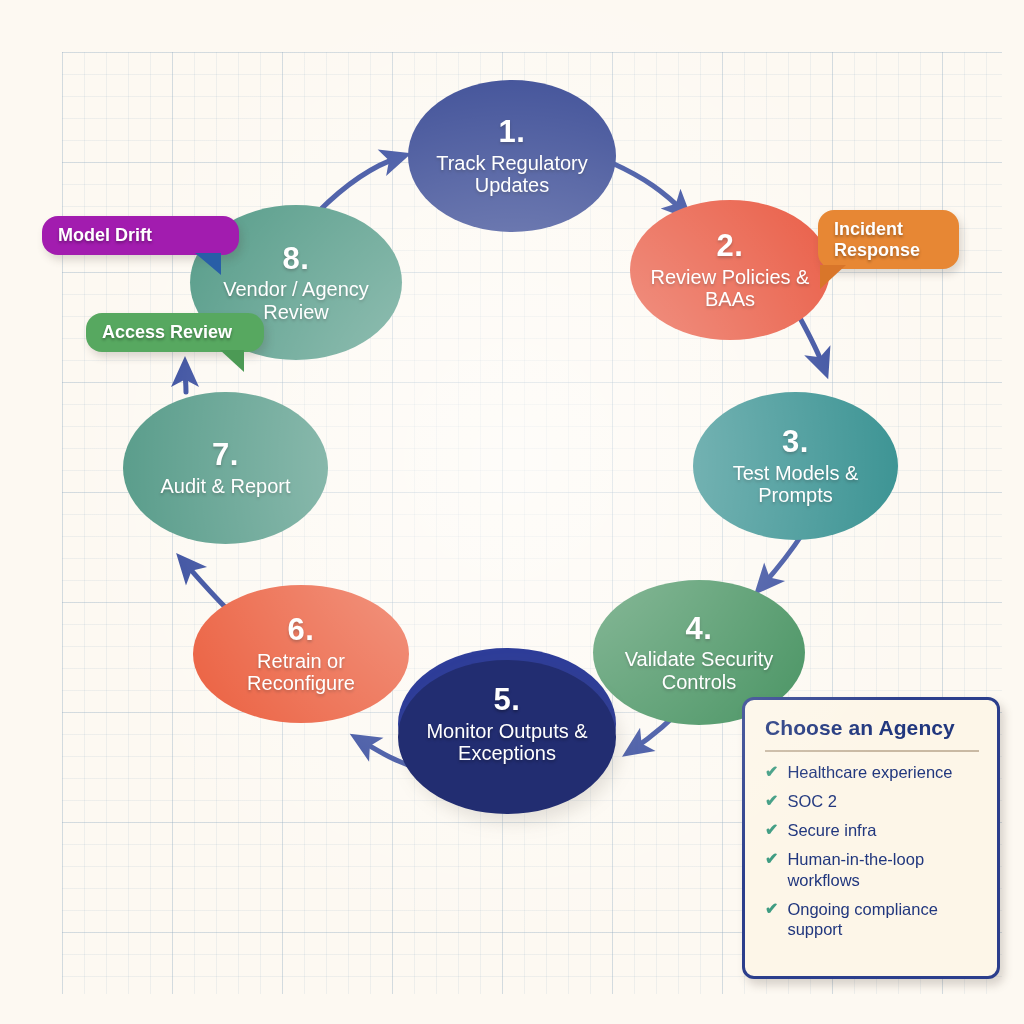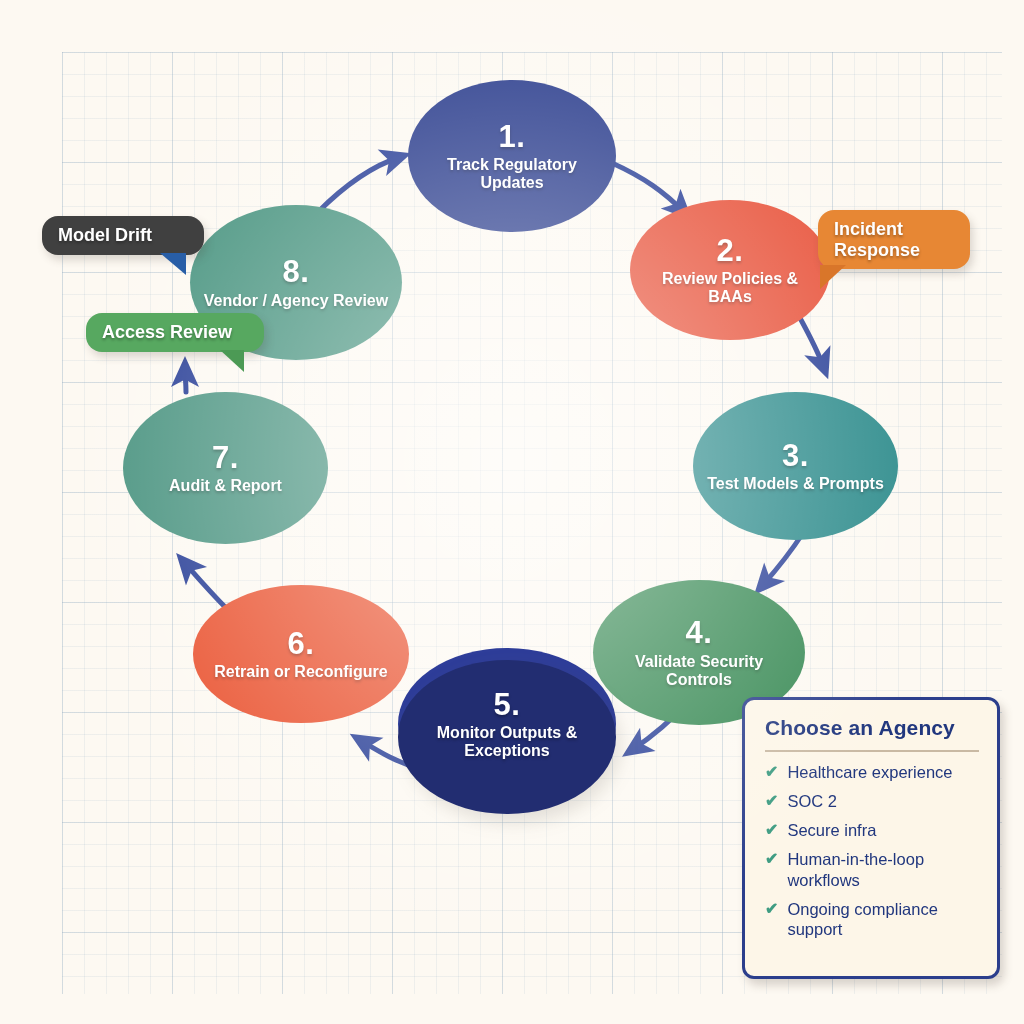--- a/index.html
+++ b/index.html
@@ -40,21 +40,21 @@
     border-radius: 50%;
     text-align: center;
     color: #fff;
     text-shadow: 0 2px 3px rgba(0,0,0,0.30);
     line-height: 1.12;
   }
   .node .num {
     font-size: 31px; font-weight: bold; letter-spacing: .5px;
     margin-bottom: 2px;
   }
-  .node .lbl { font-size: 16px; font-weight: bold; padding: 0 12px; }
+  .node .lbl { font-size: 20px; font-weight: normal; padding: 0 12px; }
   .node::after { 
     content: "";
     position: absolute; left: 0; right: 0;
     top: 12px; bottom: -14px;
     border-radius: 50%;
     z-index: -1;
     filter: brightness(0.74);
     background: inherit;
   }
   .node::before { 
@@ -175,31 +175,31 @@
   <div class="node" style="left:123px;top:392px;width:205px;height:152px;background:#4E9683;">
     <div class="num">7.</div>
     <div class="lbl">Audit &amp; Report</div>
   </div>
 
   <div class="node" style="left:190px;top:205px;width:212px;height:155px;background:#4C9682;">
     <div class="num">8.</div>
     <div class="lbl">Vendor / Agency Review</div>
   </div>
 
-  <div class="callout" style="left:42px;top:216px;width:162px;background:#404040;z-index:6;">
+  <div class="callout" style="left:42px;top:216px;width:197px;background:#a21caf;z-index:6;">
     <span>Model Drift</span>
     <span class="tail" style="right:18px;bottom:-20px;border-width:22px 0 0 26px;border-color:#2F6FC4 transparent transparent transparent;filter:brightness(0.85);"></span>
   </div>
 
   <div class="callout" style="left:42px;top:313px;width:178px;background:#57A860;z-index:6;margin-left:44px;">
     <span>Access Review</span>
     <span class="tail" style="right:20px;bottom:-20px;border-width:22px 0 0 24px;border-color:#4C9A55 transparent transparent transparent;"></span>
   </div>
 
-  <div class="callout" style="left:818px;top:210px;width:152px;background:#E78734;z-index:6;">
+  <div class="callout" style="left:818px;top:210px;width:141px;background:#E78734;z-index:6;">
     <span>Incident Response</span>
     <span class="tail" style="left:2px;bottom:-20px;border-width:0 0 24px 26px;border-color:transparent transparent transparent #D9762A;"></span>
   </div>
 
   <div id="agency-card">
     <h3>Choose an Agency</h3>
     <div class="divider"></div>
     <ul>
       <li>
         <span class="check">✔</span>

